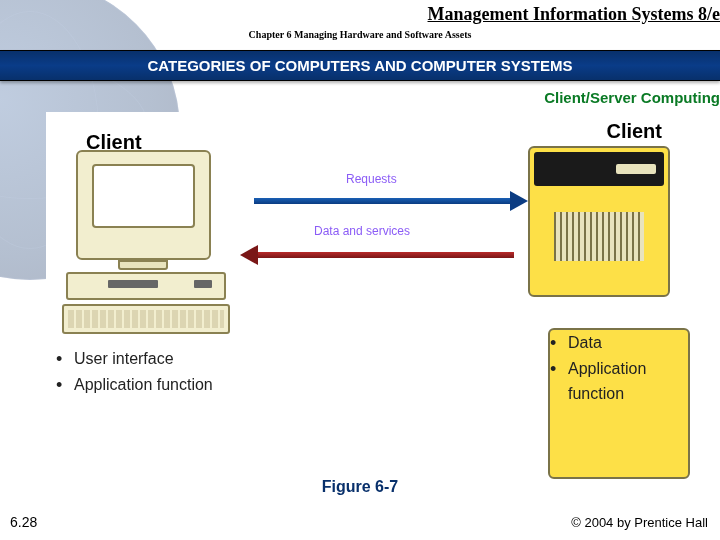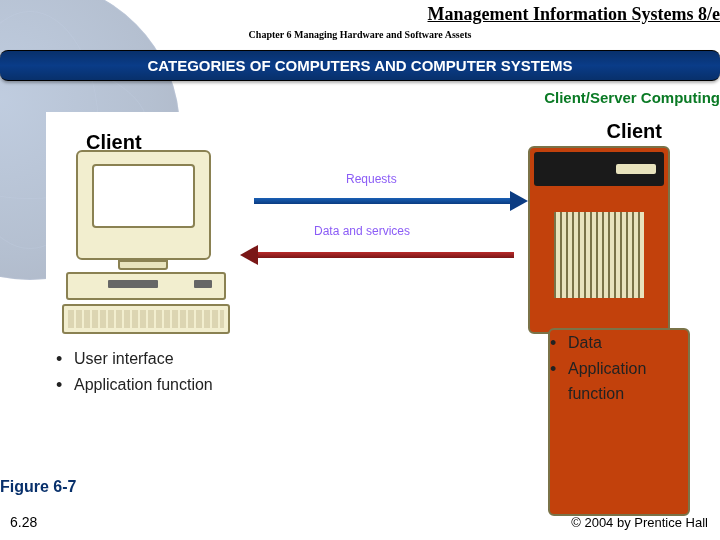--- a/index.html
+++ b/index.html
@@ -64,21 +64,20 @@
     background: linear-gradient(#08306b, #0a3c88 50%, #08306b);
     border-top: 1px solid #000;
     border-bottom: 1px solid #000;
     color: #fff;
     font-family: Arial, sans-serif;
     font-weight: bold;
     font-size: 15px;
     text-align: center;
     padding: 6px 0;
     box-shadow: 0 2px 3px rgba(0,0,0,0.3);
-    border-radius: 8px;
   }
   .subheading {
     text-align: right;
     font-family: Arial, sans-serif;
     font-weight: bold;
     font-size: 15px;
     color: #0a7a25;
     margin-top: 8px;
     position: relative;
     z-index: 2;
@@ -156,22 +155,22 @@
     inset: 4px;
     background:
       repeating-linear-gradient(90deg, #cfc6a0 0 6px, #f2eecf 6px 8px),
       repeating-linear-gradient(0deg, #cfc6a0 0 5px, #f2eecf 5px 7px);
     opacity: 0.6;
   }
   
   .server {
     position: absolute;
     top: 34px; right: 24px;
-    width: 142px; height: 188px;
-    background: #c2410c;
+    width: 142px; height: 151px;
+    background: #fde047;
     border: 2px solid #7a7348;
     border-radius: 6px;
   }
   .server-top {
     position: absolute;
     top: 4px; left: 4px; right: 4px; height: 34px;
     background: #1a1a1a;
     border-radius: 3px;
   }
   .server-top::before {
@@ -226,21 +225,21 @@
   .bullets.server { top: 216px; right: 4px; }
   .bullets li { list-style: none; padding-left: 18px; position: relative; }
   .bullets li::before {
     content: "•"; position: absolute; left: 0; top: -1px; font-size: 18px;
   }
   .figure-label {
     position: absolute;
     z-index: 2;
     left: 0; right: 0;
     bottom: 44px;
-    text-align: left;
+    text-align: center;
     font-family: Arial, sans-serif;
     font-weight: bold;
     color: #08306b;
     font-size: 16px;
   }
   .slide-num {
     position: absolute;
     z-index: 2;
     left: 10px; bottom: 10px;
     font-family: Arial, sans-serif;

